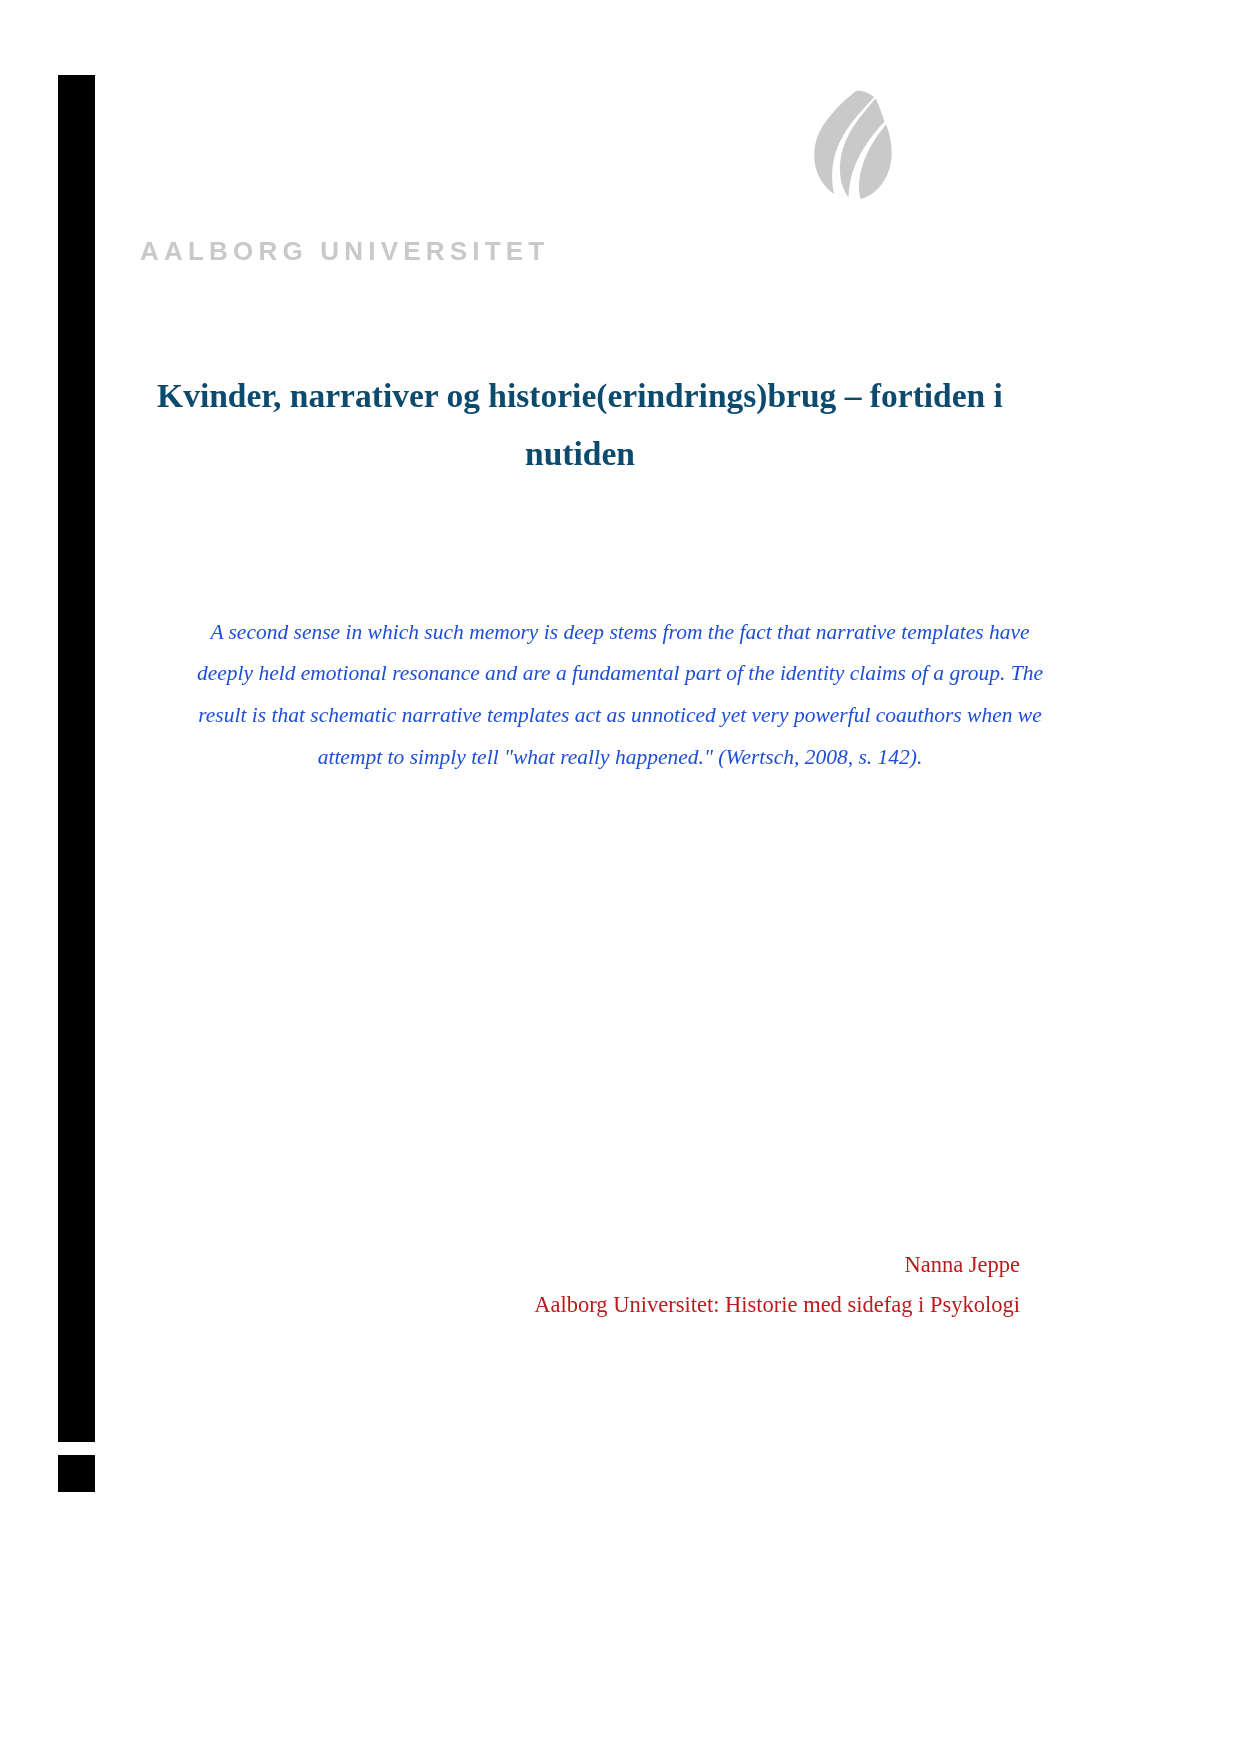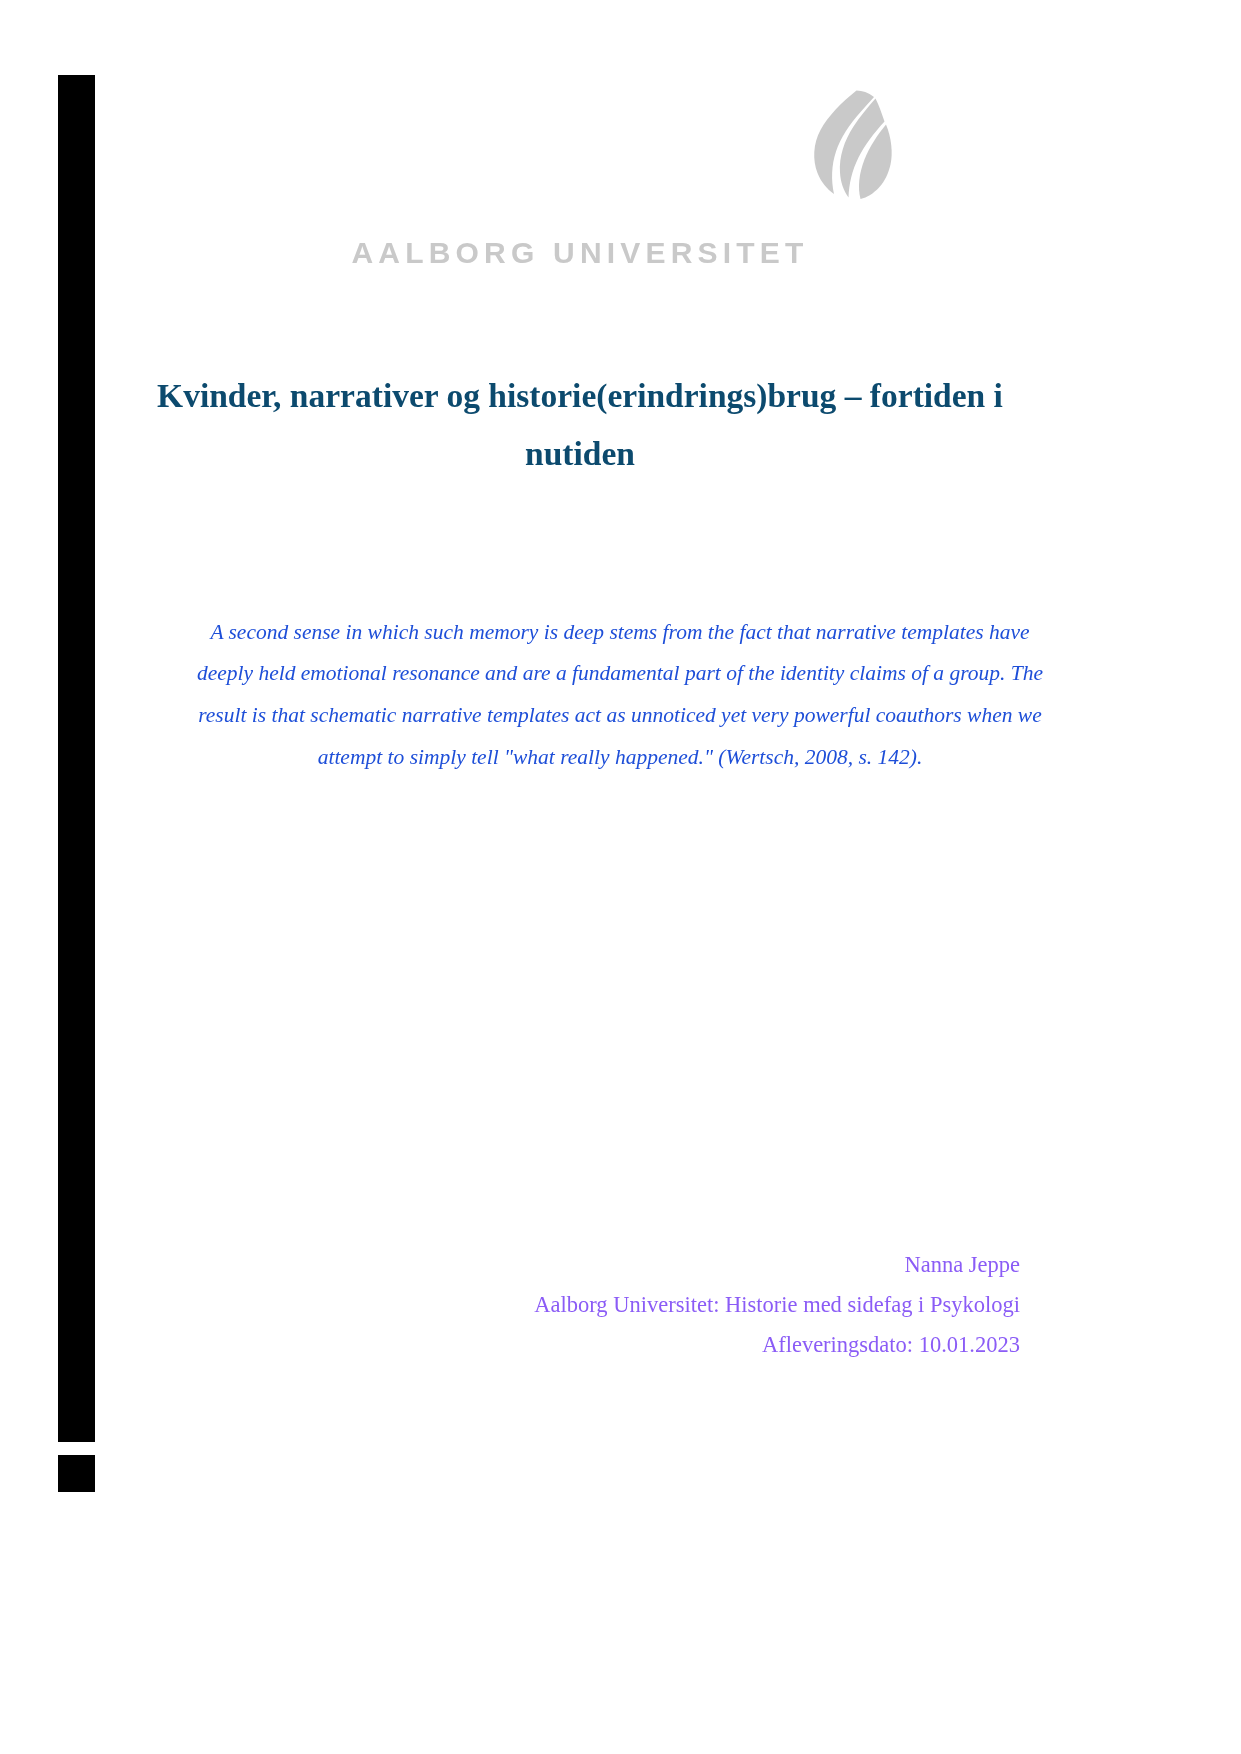--- a/index.html
+++ b/index.html
@@ -55,24 +55,24 @@
     display: block;
     margin-left: auto;
     margin-right: 122px;
     width: 118px;
     height: 122px;
   }
   .logo-wordmark {
     display: block;
     margin-top: 26px;
     margin-right: 0;
-    text-align: center;
+    text-align: left;
     font-family: "Liberation Sans", sans-serif;
     font-weight: bold;
-    font-size: 30px;
+    font-size: 26px;
     letter-spacing: 5.2px;
     color: #c9c9c9;
     white-space: nowrap;
   }
 
   
   .doc-title {
     position: absolute;
     top: 345px;
     left: 0;
@@ -103,21 +103,21 @@
   
   .colophon {
     position: absolute;
     top: 1245px;
     left: 0;
     width: 880px;
     text-align: right;
     font-family: "Liberation Serif", serif;
     font-size: 22.5px;
     line-height: 1.78;
-    color: #8b5cf6;
+    color: #b91c1c;
   }
   .colophon-line {
     display: block;
     white-space: nowrap;
   }
 </style>
 </head>
 <body>
 
 <div class="edge-bar"></div>
@@ -144,16 +144,15 @@
   <blockquote class="quote-block">
     <span>A second sense in which such memory is deep stems from the fact that narrative templates</span>
     <span>have deeply held emotional resonance and are a fundamental part of the identity claims of a</span>
     <span>group. The result is that schematic narrative templates act as unnoticed yet very powerful</span>
     <span>coauthors when we attempt to simply tell "what really happened." (Wertsch, 2008, s. 142).</span>
   </blockquote>
 
   <div class="colophon">
     <span class="colophon-line">Nanna Jeppe</span>
     <span class="colophon-line">Aalborg Universitet: Historie med sidefag i Psykologi</span>
-    <span class="colophon-line">Afleveringsdato: 10.01.2023</span>
   </div>
 
 </div>
 
 </body></html>

